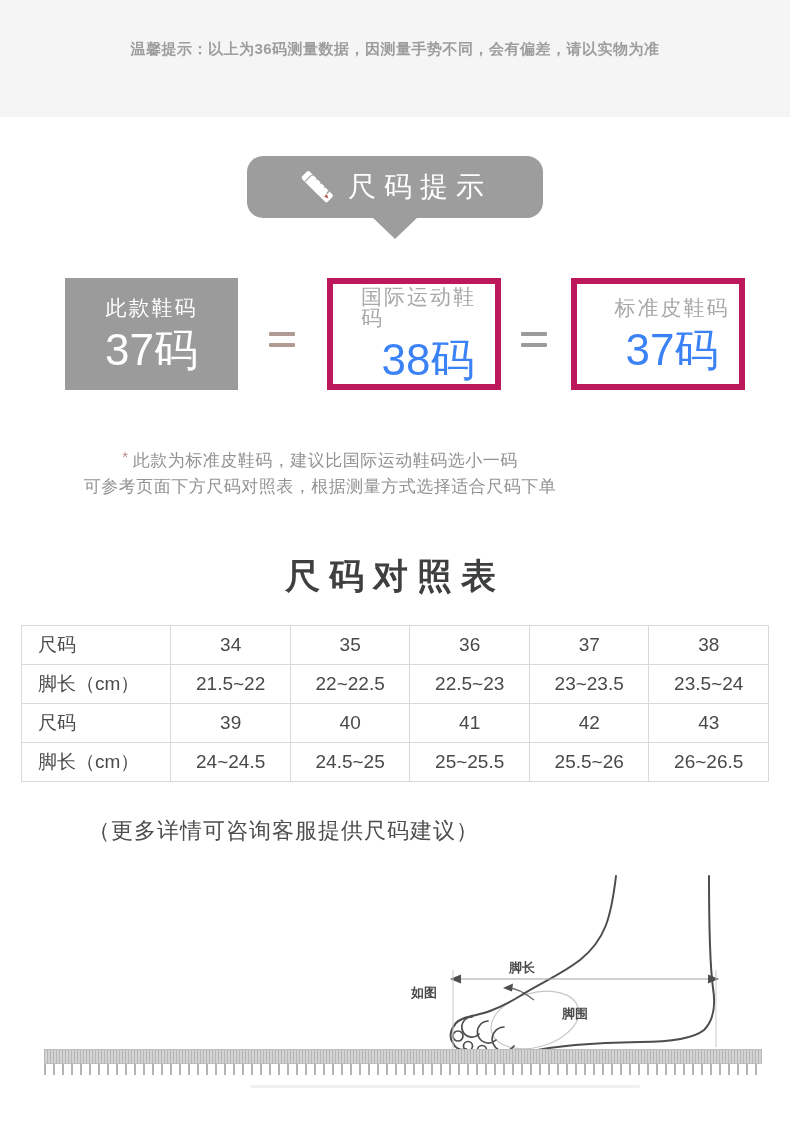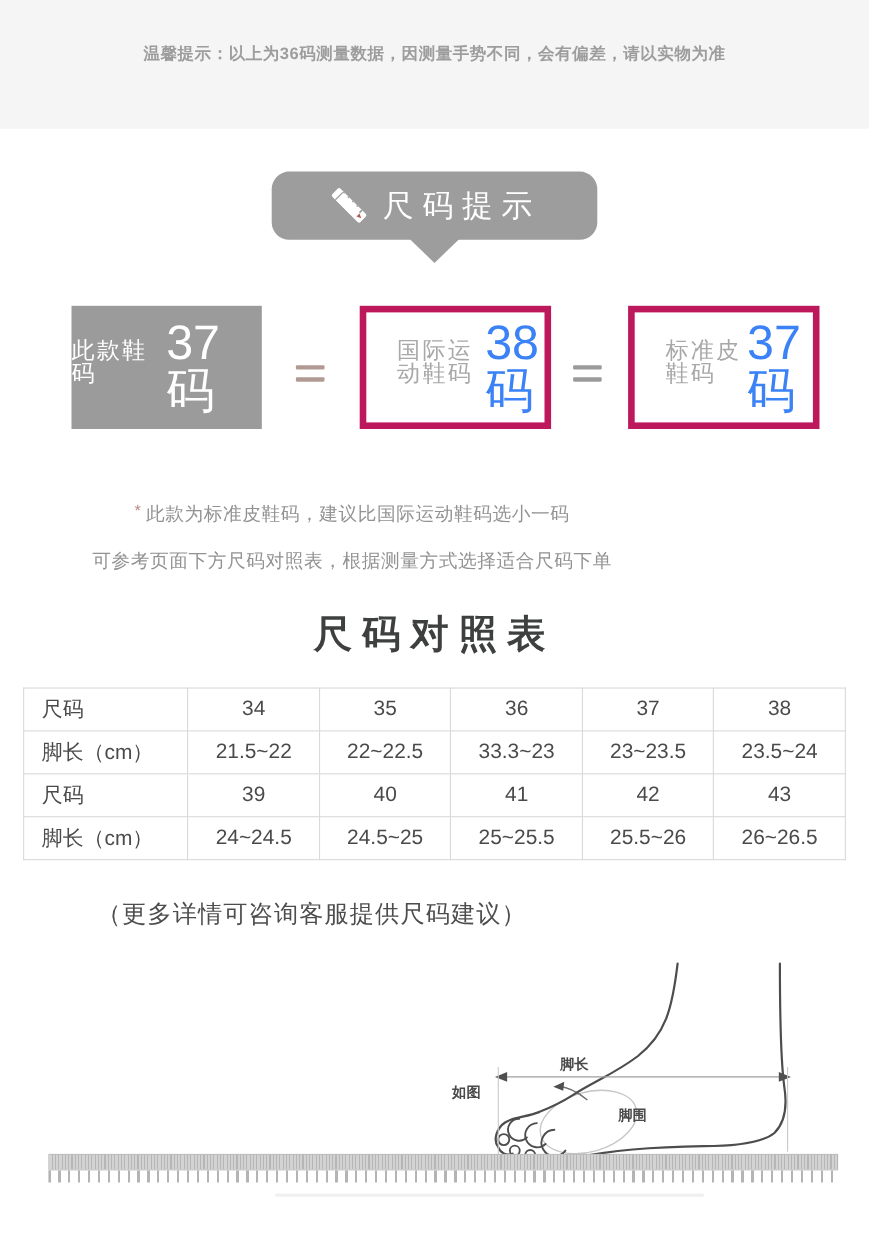--- a/index.html
+++ b/index.html
@@ -23,41 +23,41 @@
   }
   .badge .txt{color:#fff;font-size:28px;letter-spacing:8px;margin-left:12px;font-weight:400;}
   .badge-pointer{
     position:absolute;left:50%;top:216px;transform:translateX(-50%);
     width:48px;height:23px;background:#9d9d9d;
     clip-path:polygon(0 0,100% 0,50% 100%);
   }
   
   .box{
     position:absolute;top:278px;height:112px;box-sizing:border-box;
-    display:flex;align-items:center;justify-content:center;
+    display:flex;flex-direction:column;align-items:center;justify-content:center;
   }
   .box .lbl{font-size:21px;letter-spacing:2px;line-height:1;margin-bottom:10px;}
   .box .val{font-size:44px;font-weight:200;line-height:1;}
   .box-filled{left:65px;width:173px;background:#9b9b9b;}
   .box-filled .lbl,.box-filled .val{color:#ffffff;}
   .box-outlined{background:#fff;border:6px solid #be185d;padding-left:28px;}
   .box-outlined .lbl{color:#a8a8a8;}
   .box-outlined .val{color:#3b82f6;}
   .box2{left:327px;width:174px;}
   .box3{left:571px;width:174px;}
   .eq{position:absolute;top:332px;width:26px;display:flex;flex-direction:column;gap:7px;}
   .eq span{display:block;height:4px;border-radius:1px;}
   .eq1{left:269px;}
   .eq1 span{background:#b29a94;}
   .eq2{left:521px;}
   .eq2 span{background:#9b9b9b;}
   
   .note{
     position:absolute;left:0;top:444px;width:640px;text-align:center;
-    color:#929292;font-size:17px;line-height:42px;letter-spacing:.5px;
+    color:#929292;font-size:17px;line-height:26px;letter-spacing:.5px;
   }
   .note .star{color:#b5908a;font-size:15px;vertical-align:4px;margin-right:4px;}
   
   .table-title{
     position:absolute;left:0;top:553px;width:790px;margin:0;text-align:center;
     font-size:35px;font-weight:700;color:#3d403f;letter-spacing:9px;
   }
   
   .size-table{
     position:absolute;left:21px;top:625px;width:748px;
@@ -162,21 +162,21 @@
         <td>34</td>
         <td>35</td>
         <td>36</td>
         <td>37</td>
         <td>38</td>
       </tr>
       <tr>
         <td class="rowlabel">脚长（cm）</td>
         <td>21.5~22</td>
         <td>22~22.5</td>
-        <td>33.3~23</td>
+        <td>22.5~23</td>
         <td>23~23.5</td>
         <td>23.5~24</td>
       </tr>
       <tr>
         <td class="rowlabel">尺码</td>
         <td>39</td>
         <td>40</td>
         <td>41</td>
         <td>42</td>
         <td>43</td>

